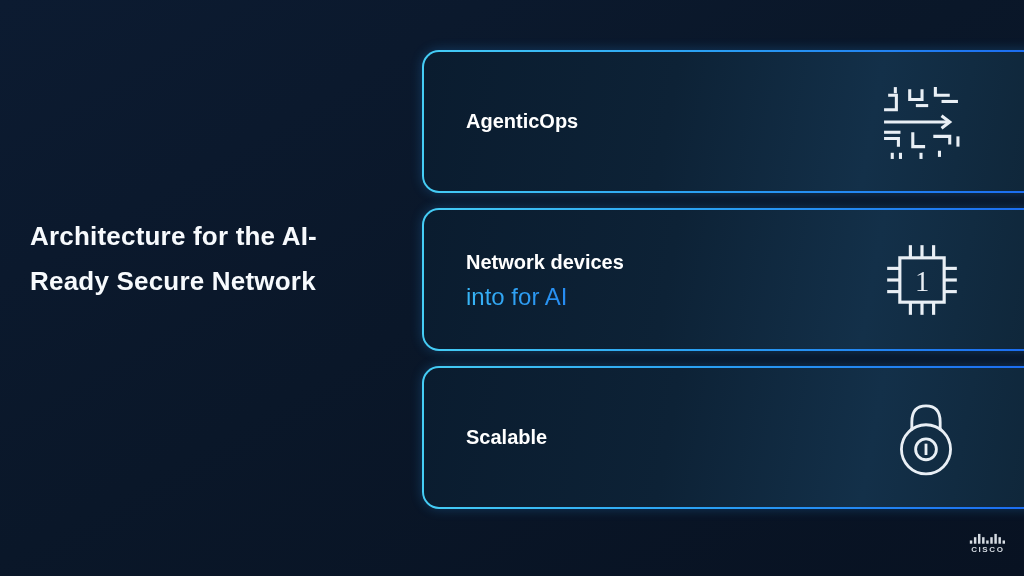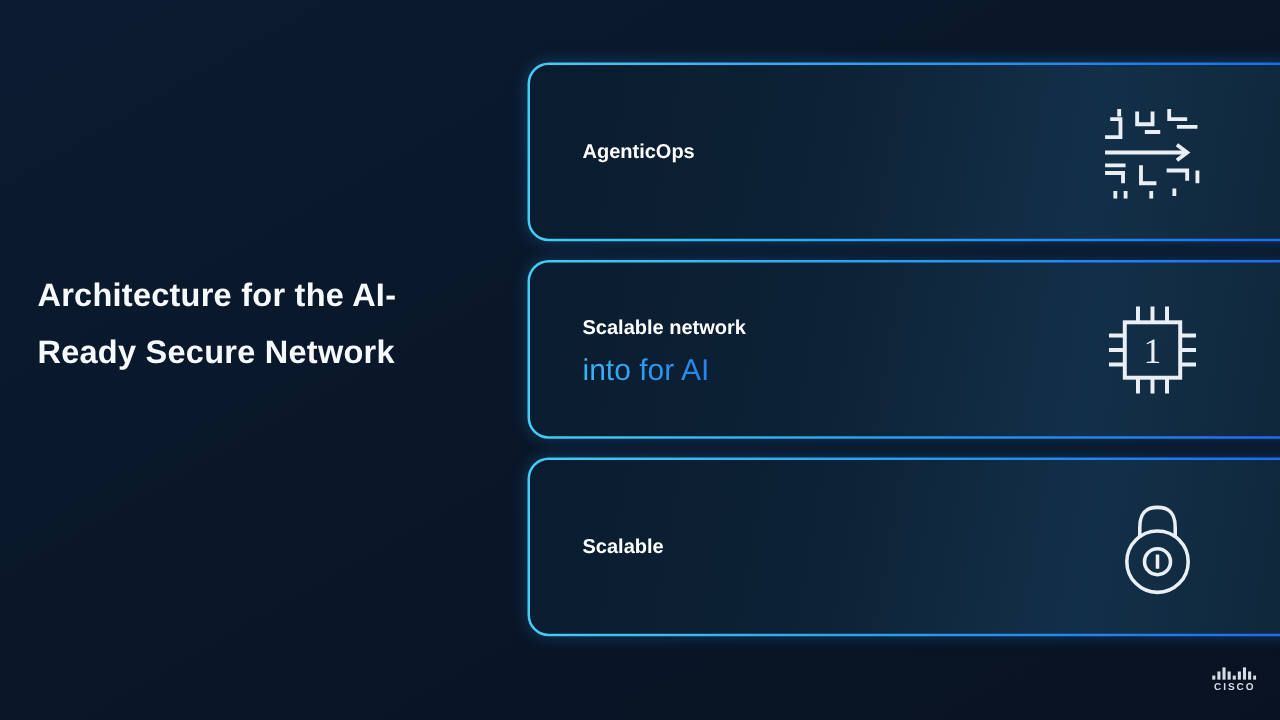--- a/index.html
+++ b/index.html
@@ -27,21 +27,21 @@
     background:linear-gradient(90deg,#45cdf5 0%,#2aa0f3 45%,#1b6af0 100%);
     box-shadow:0 0 12px rgba(40,150,240,0.28);
   }
   .card-inner {
     height:100%; border-radius:15px;
     background:linear-gradient(100deg,#0a1c2f 0%,#0d2236 40%,#133049 72%,#0f2639 100%);
     display:flex; align-items:center; justify-content:space-between;
     padding:0 80px 0 42px;
   }
   .card-text { display:flex; flex-direction:column; }
-  .card-title { font-size:16px; font-weight:600; color:#ffffff; line-height:33px; }
+  .card-title { font-size:20px; font-weight:600; color:#ffffff; line-height:33px; }
   .card-sub { font-size:24px; font-weight:400; line-height:35px; color:#2296f3; }
   @supports ((-webkit-background-clip:text) or (background-clip:text)) {
     .card-sub {
       background:linear-gradient(90deg,#38b6f6 0%,#1b73f0 100%);
       -webkit-background-clip:text; background-clip:text; color:transparent;
     }
   }
   .card-icon { flex:0 0 auto; }
   .card-icon path, .card-icon rect, .card-icon circle {
     stroke:#e9eff5; stroke-width:3; fill:none;
@@ -92,21 +92,21 @@
           <path d="M50 50h16v8"></path>
           <path d="M56 64v6"></path>
             <path d="M74 50v10"></path>
         </svg>
       </div>
     </div>
 
     <div class="card">
       <div class="card-inner">
         <div class="card-text">
-          <div class="card-title">Scalable network</div>
+          <div class="card-title">Network devices</div>
           <div class="card-sub">into for AI</div>
         </div>
         <svg class="card-icon" width="76" height="76" viewBox="0 0 72 72">
           <rect x="15" y="15" width="42" height="42"></rect>
           <path d="M25 15V3"></path>
             <path d="M36 15V3"></path>
             <path d="M47 15V3"></path>
           <path d="M25 69V57"></path>
             <path d="M36 69V57"></path>
             <path d="M47 69V57"></path>

